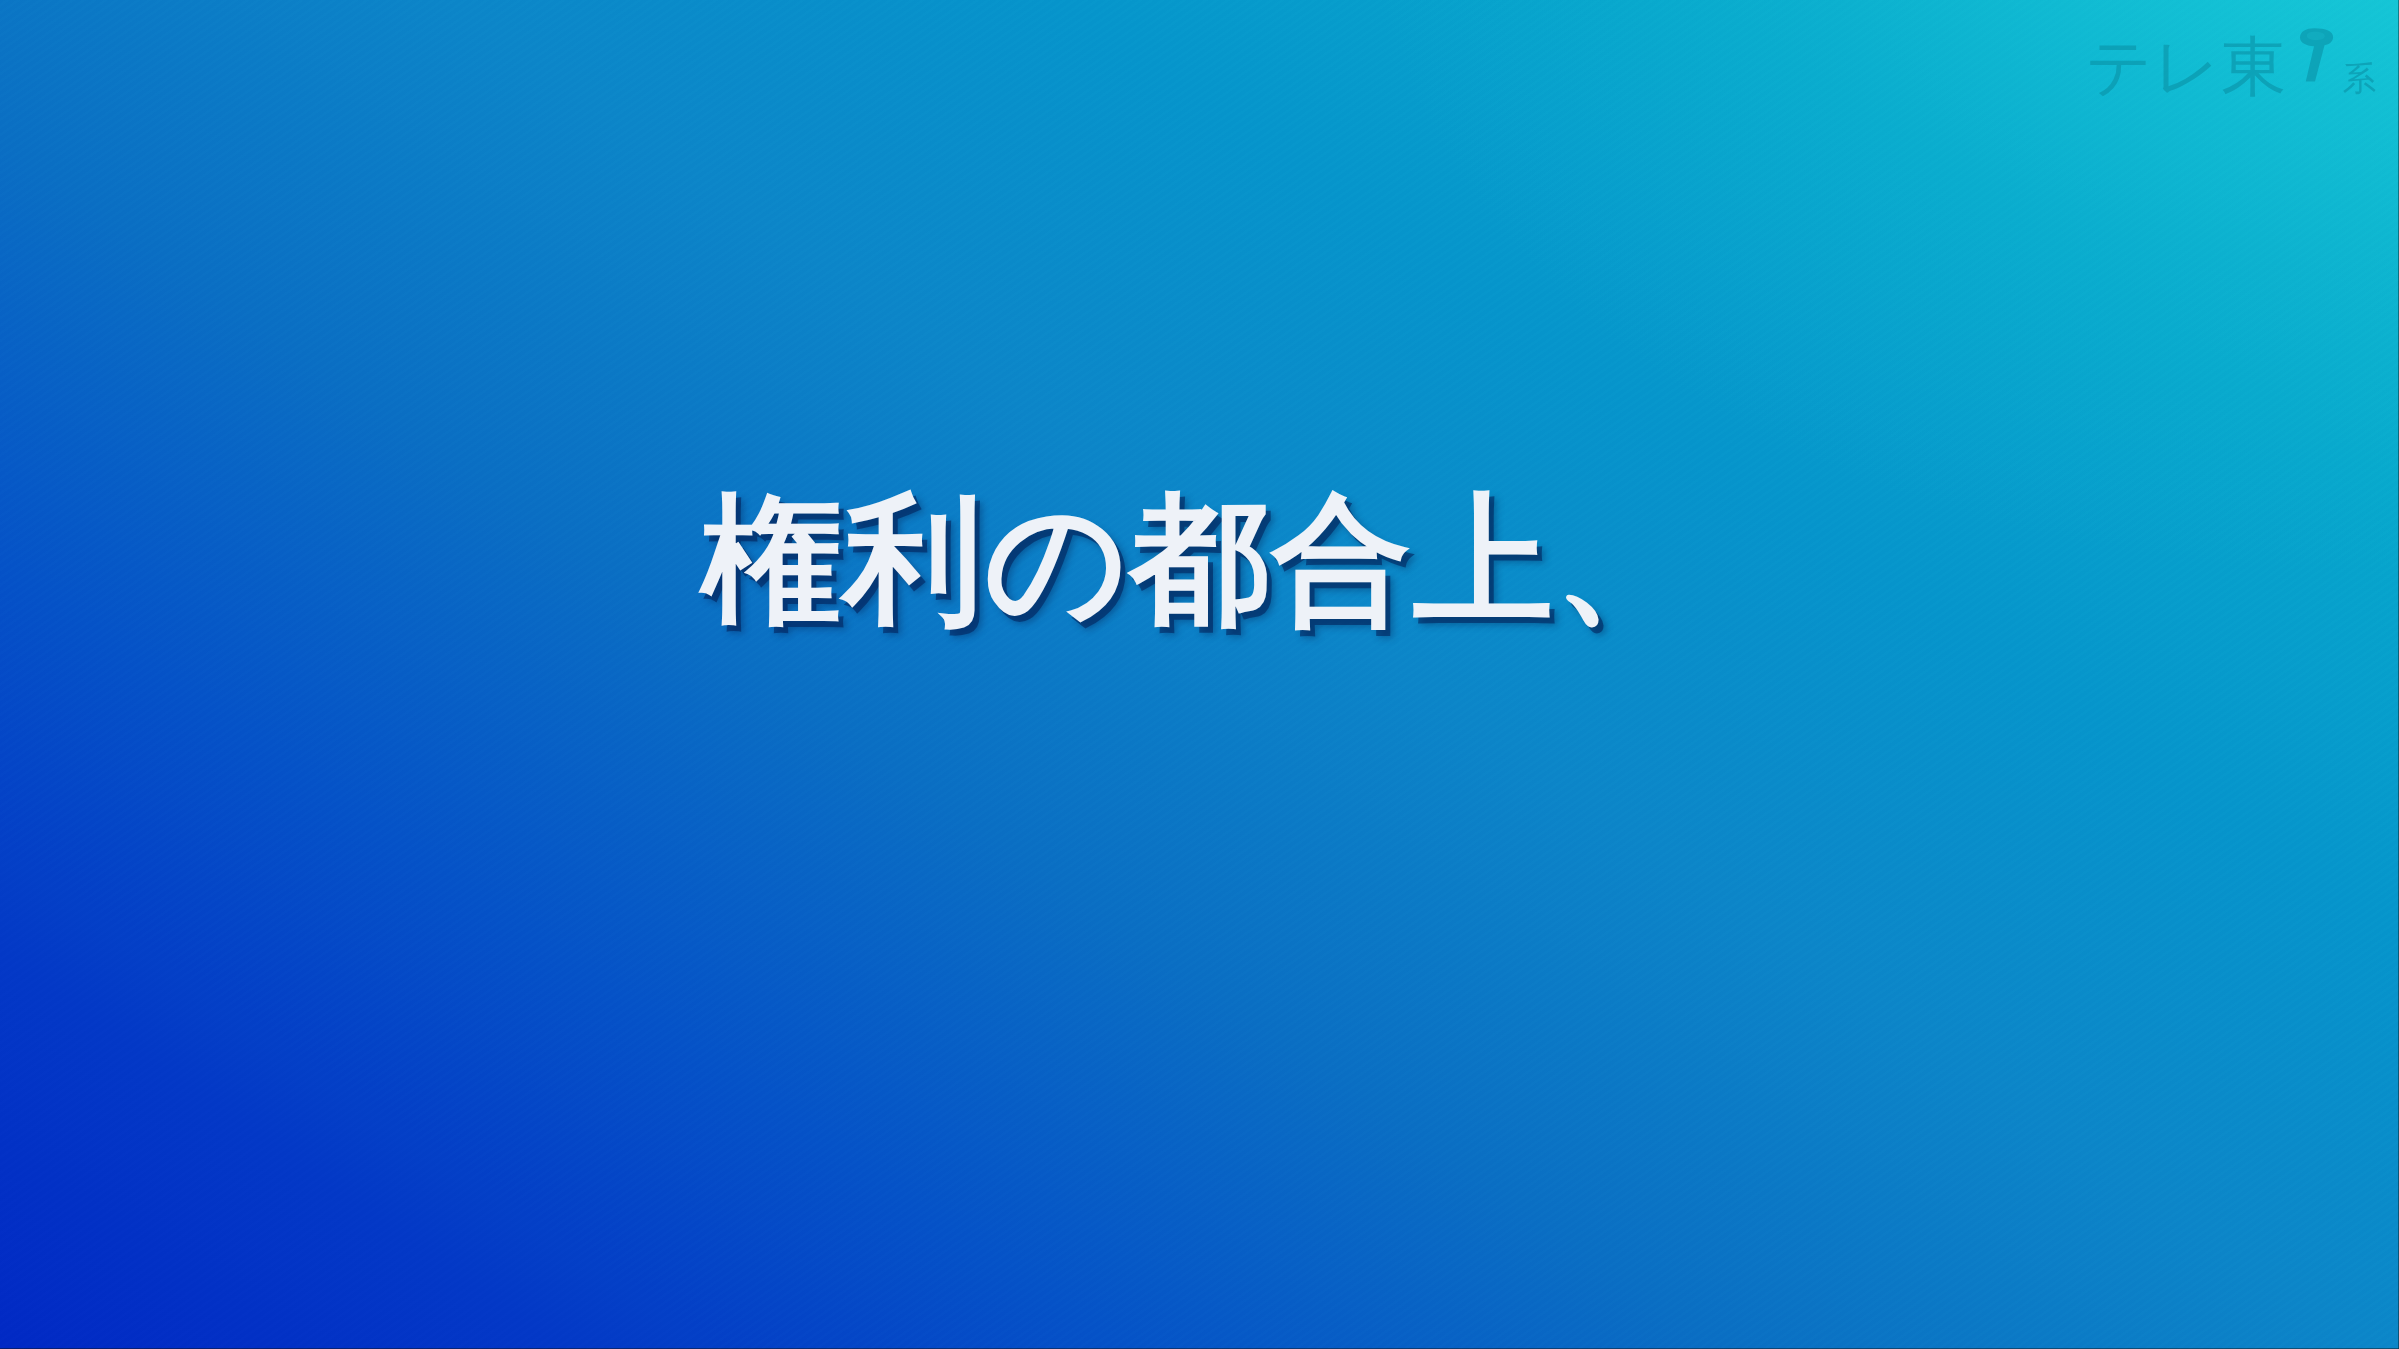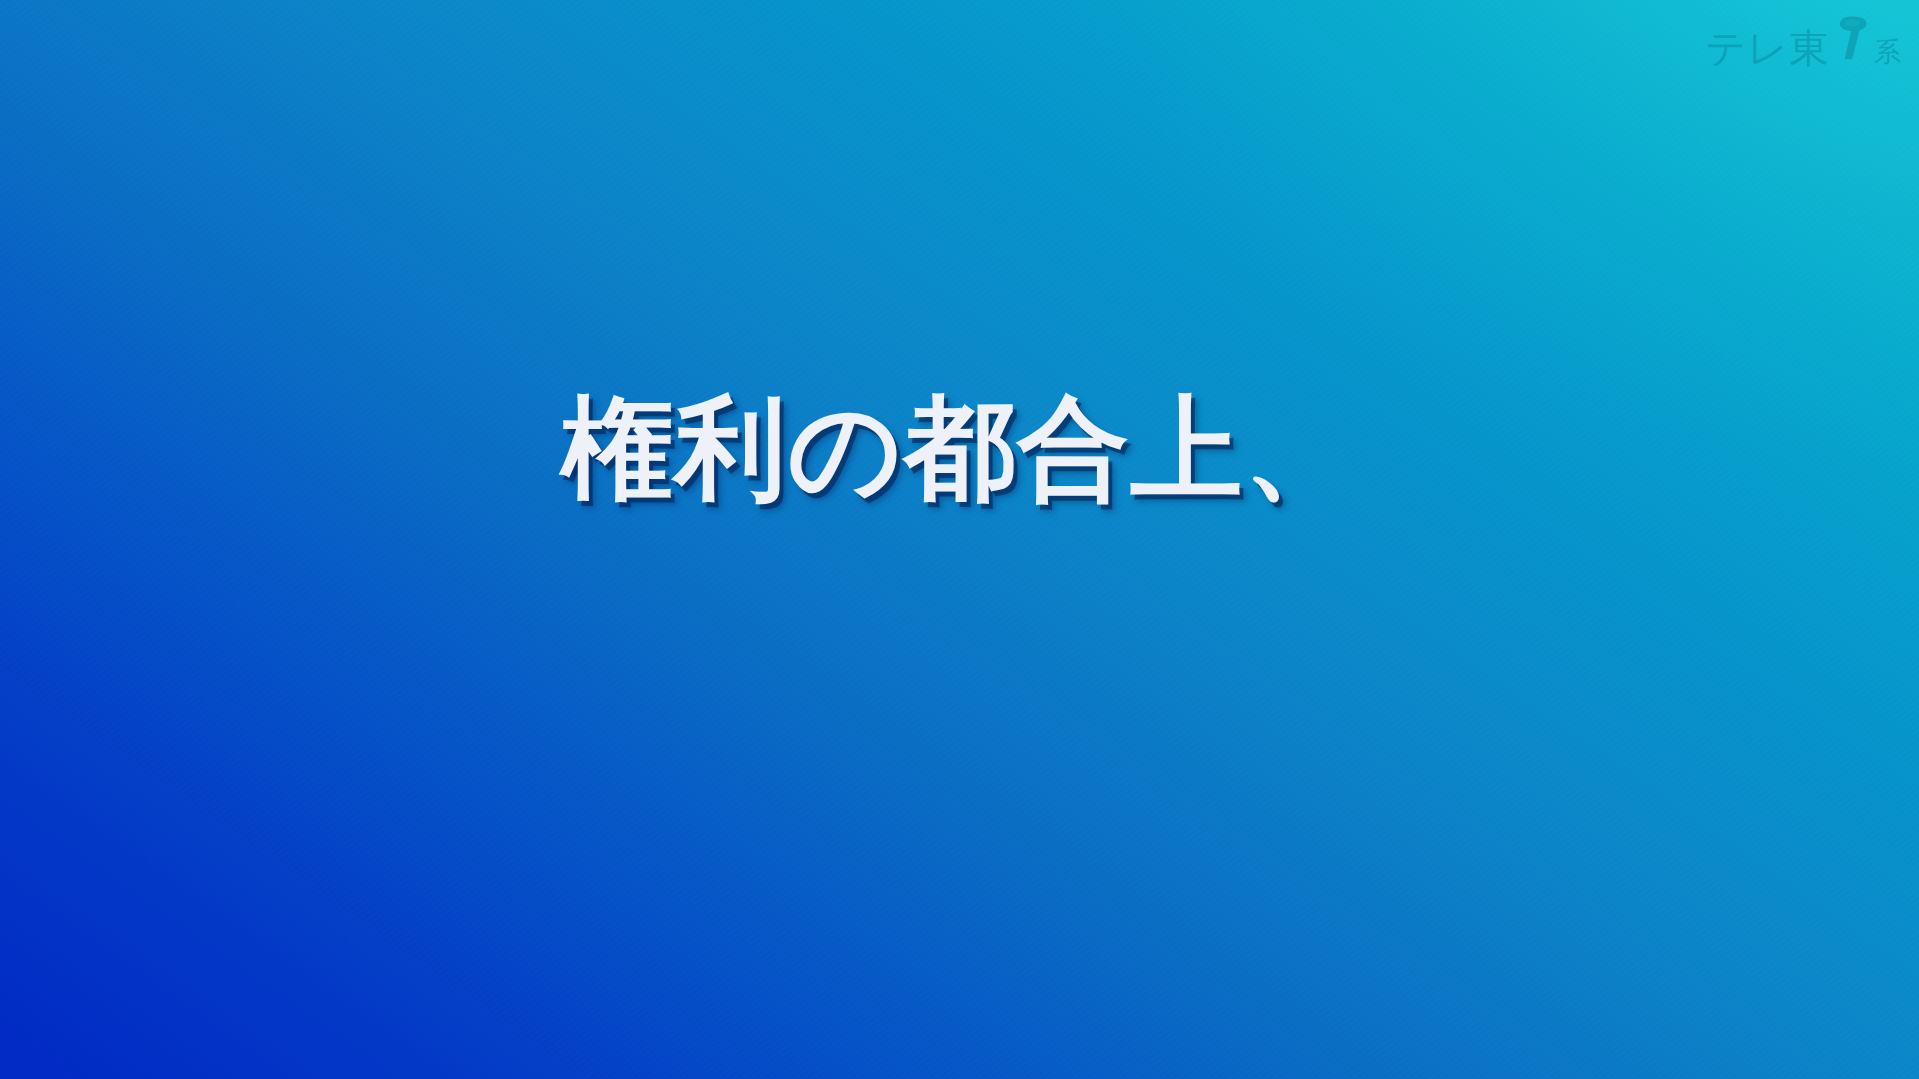--- a/index.html
+++ b/index.html
@@ -63,21 +63,21 @@
     position: absolute;
     top: 8px;
     right: 18px;
     display: flex;
     align-items: center;
     gap: 2px;
     opacity: 0.62;
     user-select: none;
   }
   #logo .logo-kana {
-    font-size: 40px;
+    font-size: 52px;
     font-weight: 500;
     letter-spacing: 1px;
     color: #0a93a8;
     line-height: 1;
     margin-top: 20px;
   }
   #logo .logo-seven {
     display: inline-block;
     width: 40px;
     height: 46px;

